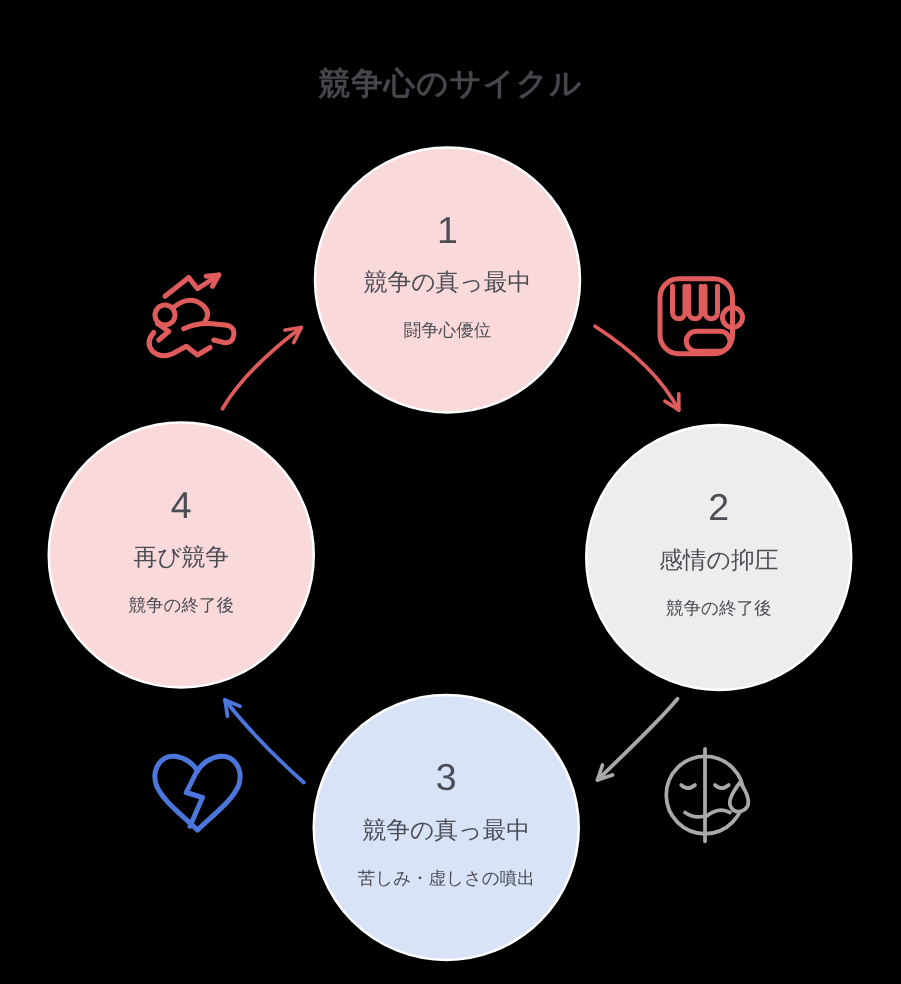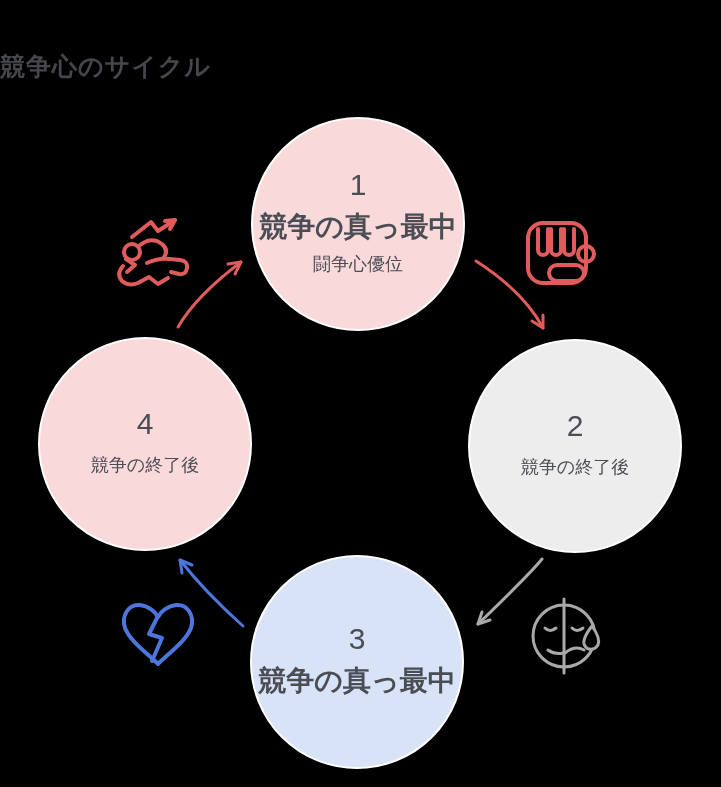--- a/index.html
+++ b/index.html
@@ -10,20 +10,21 @@
   .canvas {
     position: relative;
     width: 721px;
     height: 787px;
     background: var(--background, #000);
     overflow: hidden;
   }
   .title {
     position: absolute;
     top: 50px; left: 0; right: 0;
+    text-align: center;
     font-size: 25px;
     font-weight: 700;
     letter-spacing: 1px;
     color: var(--title-text, #45474D);
     margin: 0;
   }
   .circle {
     position: absolute;
     width: 214px; height: 214px;
     border-radius: 50%;
@@ -34,22 +35,22 @@
     align-items: center;
     justify-content: center;
     text-align: center;
     color: var(--circle-text, #4B4D55);
   }
   .circle .inner { transform: translateY(-4px); }
   .fill-pink { background: var(--pink-fill, #F9D9DA); }
   .fill-gray { background: var(--gray-fill, #EDEDED); }
   .fill-blue { background: var(--blue-fill, #D9E3F8); }
   .step-num  { font-size: 30px; font-weight: 400; line-height: 36px; }
-  .step-label{ font-size: 28px; font-weight: 700; line-height: 28px; margin-top: 10px; }
-  .step-sub  { font-size: 18px; font-weight: 500; line-height: 20px; margin-top: 13px; }
+  .step-label{ font-size: 19px; font-weight: 400; line-height: 28px; margin-top: 10px; }
+  .step-sub  { font-size: 14px; font-weight: 500; line-height: 20px; margin-top: 13px; }
   .circle-1 { left: 251px; top: 117px; }
   .circle-2 { left: 468px; top: 339px; }
   .circle-3 { left: 250px; top: 555px; }
   .circle-4 { left: 38px;  top: 337px; }
   svg.overlay {
     position: absolute;
     inset: 0;
     width: 721px; height: 787px;
     pointer-events: none;
   }
@@ -125,31 +126,34 @@
     <div class="inner">
       <div class="step-num">1</div>
       <div class="step-label">競争の真っ最中</div>
       <div class="step-sub">闘争心優位</div>
     </div>
   </div>
 
   <div class="circle circle-2 fill-gray">
     <div class="inner">
       <div class="step-num">2</div>
+      <div class="step-label">感情の抑圧</div>
       <div class="step-sub">競争の終了後</div>
     </div>
   </div>
 
   <div class="circle circle-3 fill-blue">
     <div class="inner">
       <div class="step-num">3</div>
       <div class="step-label">競争の真っ最中</div>
+      <div class="step-sub">苦しみ・虚しさの噴出</div>
     </div>
   </div>
 
   <div class="circle circle-4 fill-pink">
     <div class="inner">
       <div class="step-num">4</div>
+      <div class="step-label">再び競争</div>
       <div class="step-sub">競争の終了後</div>
     </div>
   </div>
 
 </div>
 
 </body></html>

